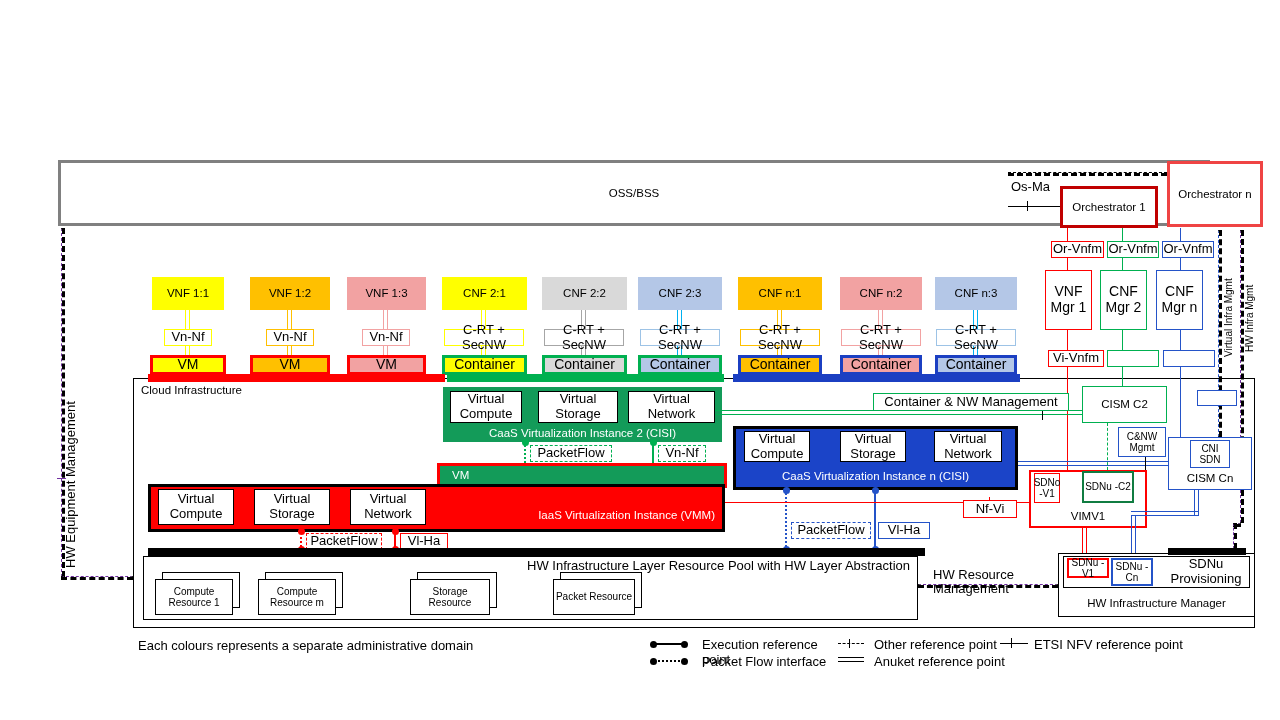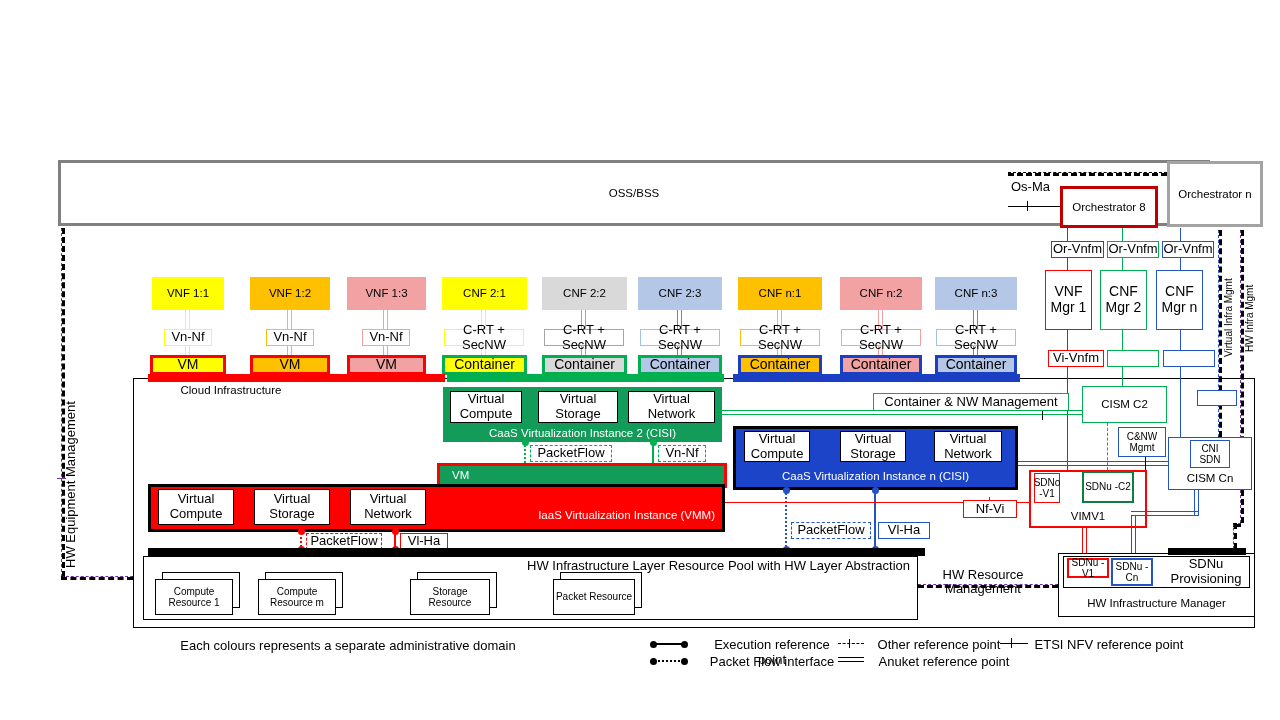--- a/index.html
+++ b/index.html
@@ -10,21 +10,21 @@
       text-align:center;line-height:1.12}
   .nofill{background:transparent}.s10{font-size:10px}.s105{font-size:13px}.s11{font-size:14px}.s12{font-size:11.5px}
   .vl{border-left:1.4px solid #000}
   .hl{border-top:1.4px solid #000}
   .dsh{border-style:dashed}
   .dot{width:7px;height:7px;border-radius:50%;background:#000}
   .dblv{width:5px;border-left:1.5px solid;border-right:1.5px solid;border-top:none;border-bottom:none}
   .dblh{height:5px;border-top:1.5px solid;border-bottom:1.5px solid;border-left:none;border-right:none}
   .vert{writing-mode:vertical-rl;transform:rotate(180deg);display:flex;align-items:center;justify-content:center;white-space:nowrap}
   .wt{color:#fff}
-  .lft{justify-content:flex-start;text-align:center}
+  .lft{justify-content:flex-start;text-align:left}
   .rgt{justify-content:flex-end;text-align:right}
 </style>
 </head>
 <body>
 
 <div id="canvas">
 
   <div class="a bx s12" style="left:58px;top:160px;width:1152px;height:66px;border:3px solid var(--oss_border)">
     <span>OSS/BSS</span>
   </div>
@@ -47,23 +47,23 @@
 
   <div class="a dsh" style="left:61px;top:228px;width:0;height:349px;border-left:1.3px dashed var(--purple)"></div>
   <div class="a" style="left:57px;top:478px;width:9px;height:0;border-top:1.3px solid var(--purple)"></div>
   <div class="a dsh" style="left:61px;top:576px;width:72px;height:0;border-top:1.3px dashed var(--purple)"></div>
   <div class="a vert s105" style="left:62px;top:395px;width:16px;height:180px">HW Equipment Management</div>
 
   <div class="a vert s10" style="left:1221px;top:262px;width:14px;height:112px">Virtual Infra Mgmt</div>
   <div class="a vert s10" style="left:1242px;top:270px;width:14px;height:96px">HW Infra Mgmt</div>
 
   <div class="a bx s12" style="left:1060px;top:186px;width:98px;height:42px;border:3px solid var(--dark_red);padding:0 8px">
-    <span>Orchestrator 8</span>
-  </div>
-  <div class="a bx s12" style="left:1167px;top:161px;width:96px;height:66px;border:3px solid #a3a3a3;padding:0 8px">
+    <span>Orchestrator 1</span>
+  </div>
+  <div class="a bx s12" style="left:1167px;top:161px;width:96px;height:66px;border:3px solid #ef4444;padding:0 8px">
     <span>Orchestrator n</span>
   </div>
 
   <div class="a bx s105" style="left:1051px;top:241px;width:53px;height:17px;border:1.3px solid var(--red)">
     <span>Or-Vnfm</span>
   </div>
   <div class="a bx s105" style="left:1107px;top:241px;width:52px;height:17px;border:1.3px solid var(--green)">
     <span>Or-Vnfm</span>
   </div>
   <div class="a bx s105" style="left:1162px;top:241px;width:52px;height:17px;border:1.3px solid var(--mgmt_blue)">

